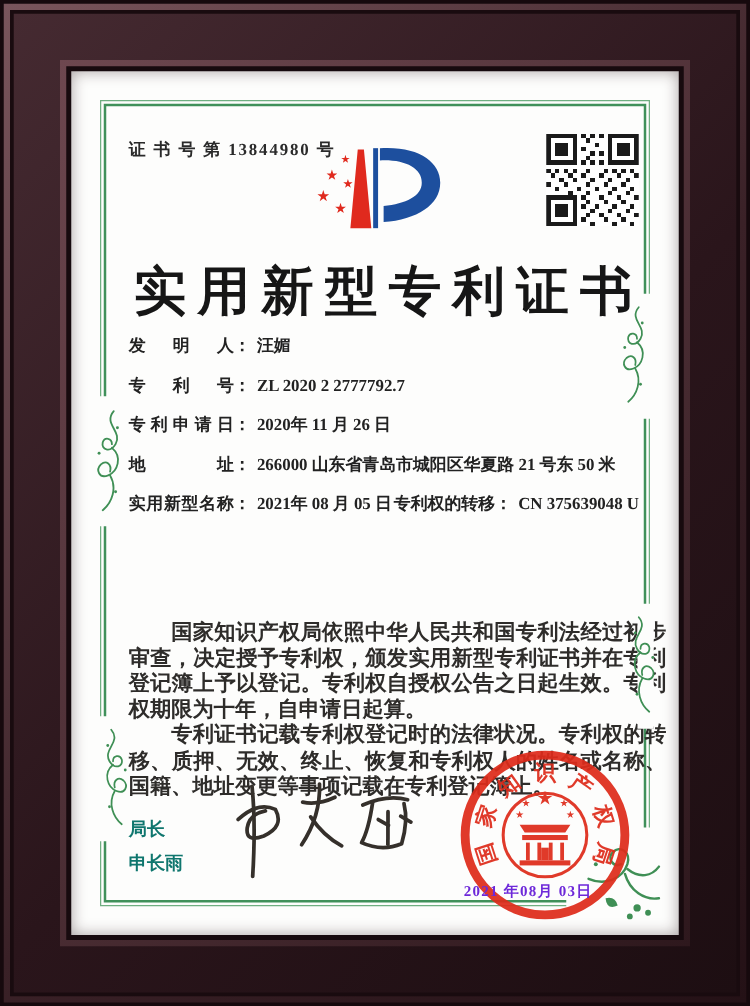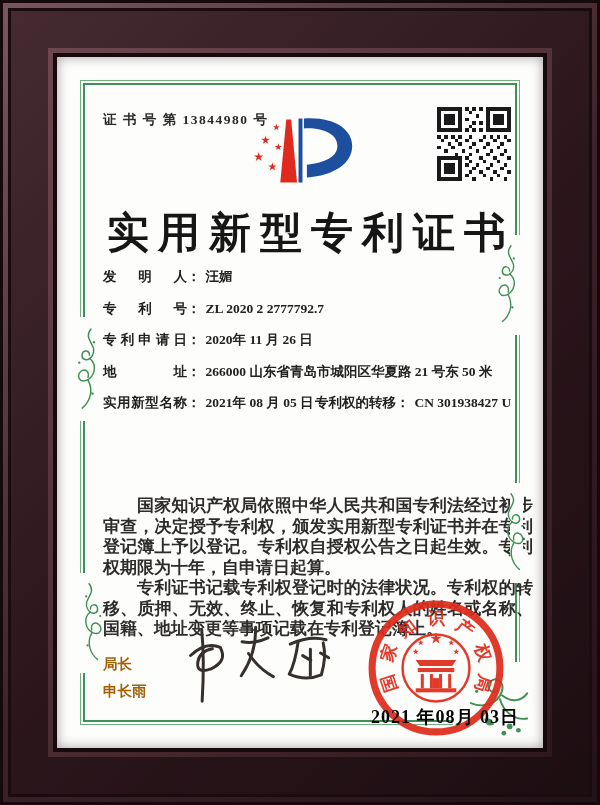--- a/index.html
+++ b/index.html
@@ -28,25 +28,25 @@
          letter-spacing:9px;color:#161616;}
   .fields{position:absolute;left:18px;top:182px;right:14px;font-size:13.5px;font-weight:bold;color:#222;}
   .frow{position:relative;margin-bottom:11.5px;line-height:20px;white-space:nowrap;}
   .flabel{display:inline-block;width:84px;text-align:justify;text-align-last:justify;vertical-align:top;}
   .fvalue{margin-left:5px;}
   .pair2{position:absolute;left:212px;top:0;}
   .paras{position:absolute;left:18px;top:411px;width:430px;font-size:17px;line-height:20.5px;
          color:#2e2c2a;text-align:justify;font-weight:bold;}
   .paras p{margin:0;text-indent:2em;}
   .official{position:absolute;left:18px;top:566px;font-family:"Liberation Sans","DejaVu Sans",sans-serif;
-            font-size:14.5px;font-weight:bold;color:#a16207;line-height:27px;}
+            font-size:14.5px;font-weight:bold;color:#0f766e;line-height:27px;}
   .sig{position:absolute;left:88px;top:534px;color:#35302b;}
   .seal{position:absolute;left:280px;top:512px;z-index:4;}
-  .sealdate{position:absolute;left:286px;top:620px;z-index:5;font-size:18px;font-weight:bold;
-            color:#000000;letter-spacing:1px;white-space:nowrap;}
+  .sealdate{position:absolute;left:286px;top:620px;z-index:5;font-size:12px;font-weight:bold;
+            color:#6d28d9;letter-spacing:1px;white-space:nowrap;}
   svg{display:block;}
 </style>
 </head>
 <body>
 
 <svg width="0" height="0" style="position:absolute" aria-hidden="true">
   <defs>
     <path id="star" d="M0,-1 L0.2245,-0.309 L0.951,-0.309 L0.363,0.118 L0.588,0.809 L0,0.382 L-0.588,0.809 L-0.363,0.118 L-0.951,-0.309 L-0.2245,-0.309 Z"></path>
     <g id="flourish-side" fill="none" stroke="#3f8f55" stroke-width="2" stroke-linecap="round">
       <path d="M30,4 C18,18 40,26 32,40 C26,50 16,46 18,38 C20,32 28,33 28,40"></path>
@@ -153,21 +153,21 @@
                 <span class="flabel">专 利 号</span><span>：</span><span class="fvalue">ZL 2020 2 2777792.7</span>
               </div>
               <div class="frow">
                 <span class="flabel">专利申请日</span><span>：</span><span class="fvalue">2020年 11 月 26 日</span>
               </div>
               <div class="frow">
                 <span class="flabel">地 址</span><span>：</span><span class="fvalue">266000 山东省青岛市城阳区华夏路 21 号东 50 米</span>
               </div>
               <div class="frow">
                 <span class="flabel">实用新型名称</span><span>：</span><span class="fvalue">2021年 08 月 05 日</span>
-                <span class="pair2"><span>专利权的转移</span><span>：</span><span class="fvalue">CN 301938427 U</span></span>
+                <span class="pair2"><span>专利权的转移</span><span>：</span><span class="fvalue">CN 375639048 U</span></span>
               </div>
             </div>
 
             <div class="paras">
               <p>国家知识产权局依照中华人民共和国专利法经过初步审查，决定授予专利权，颁发实用新型专利证书并在专利登记簿上予以登记。专利权自授权公告之日起生效。专利权期限为十年，自申请日起算。</p>
               <p>专利证书记载专利权登记时的法律状况。专利权的转移、质押、无效、终止、恢复和专利权人的姓名或名称、国籍、地址变更等事项记载在专利登记簿上。</p>
             </div>
 
             <div class="official">
               <div>局长</div>

